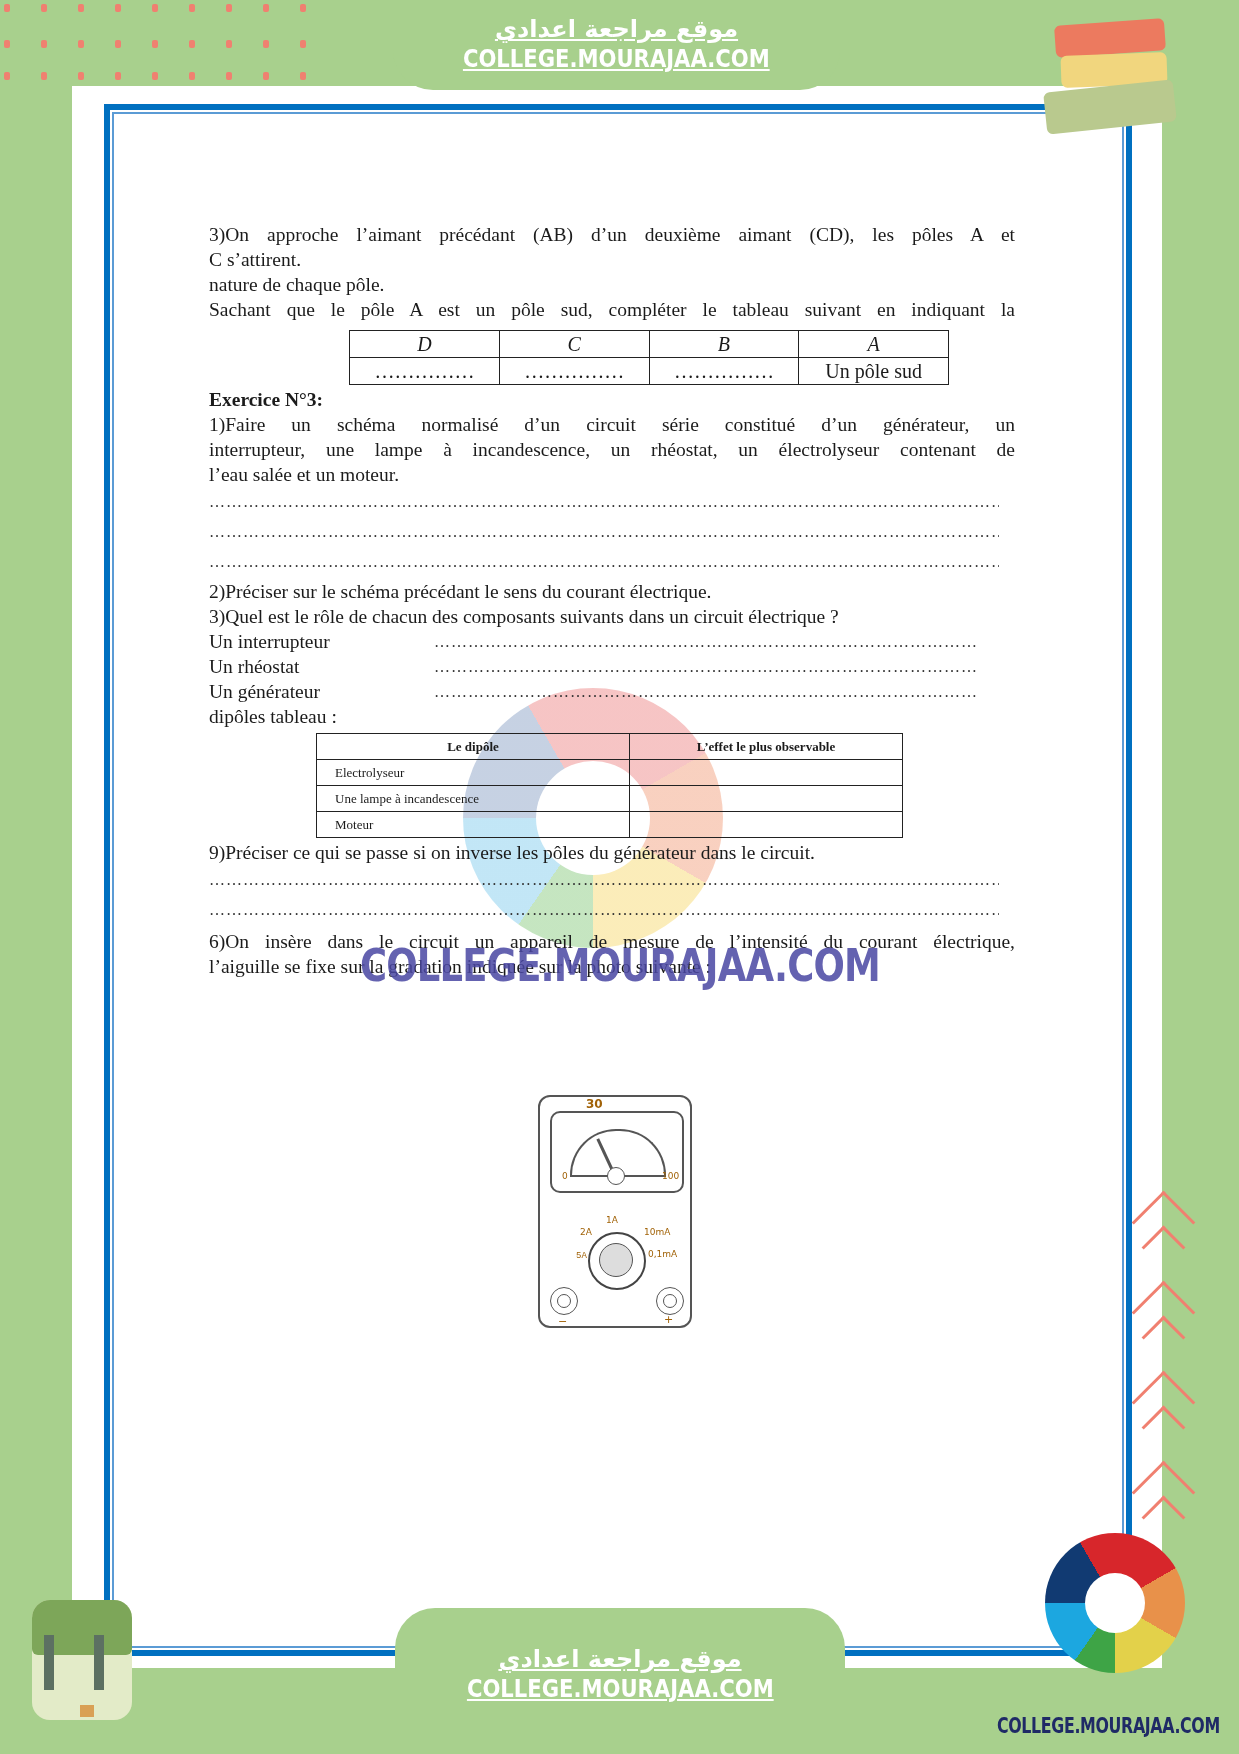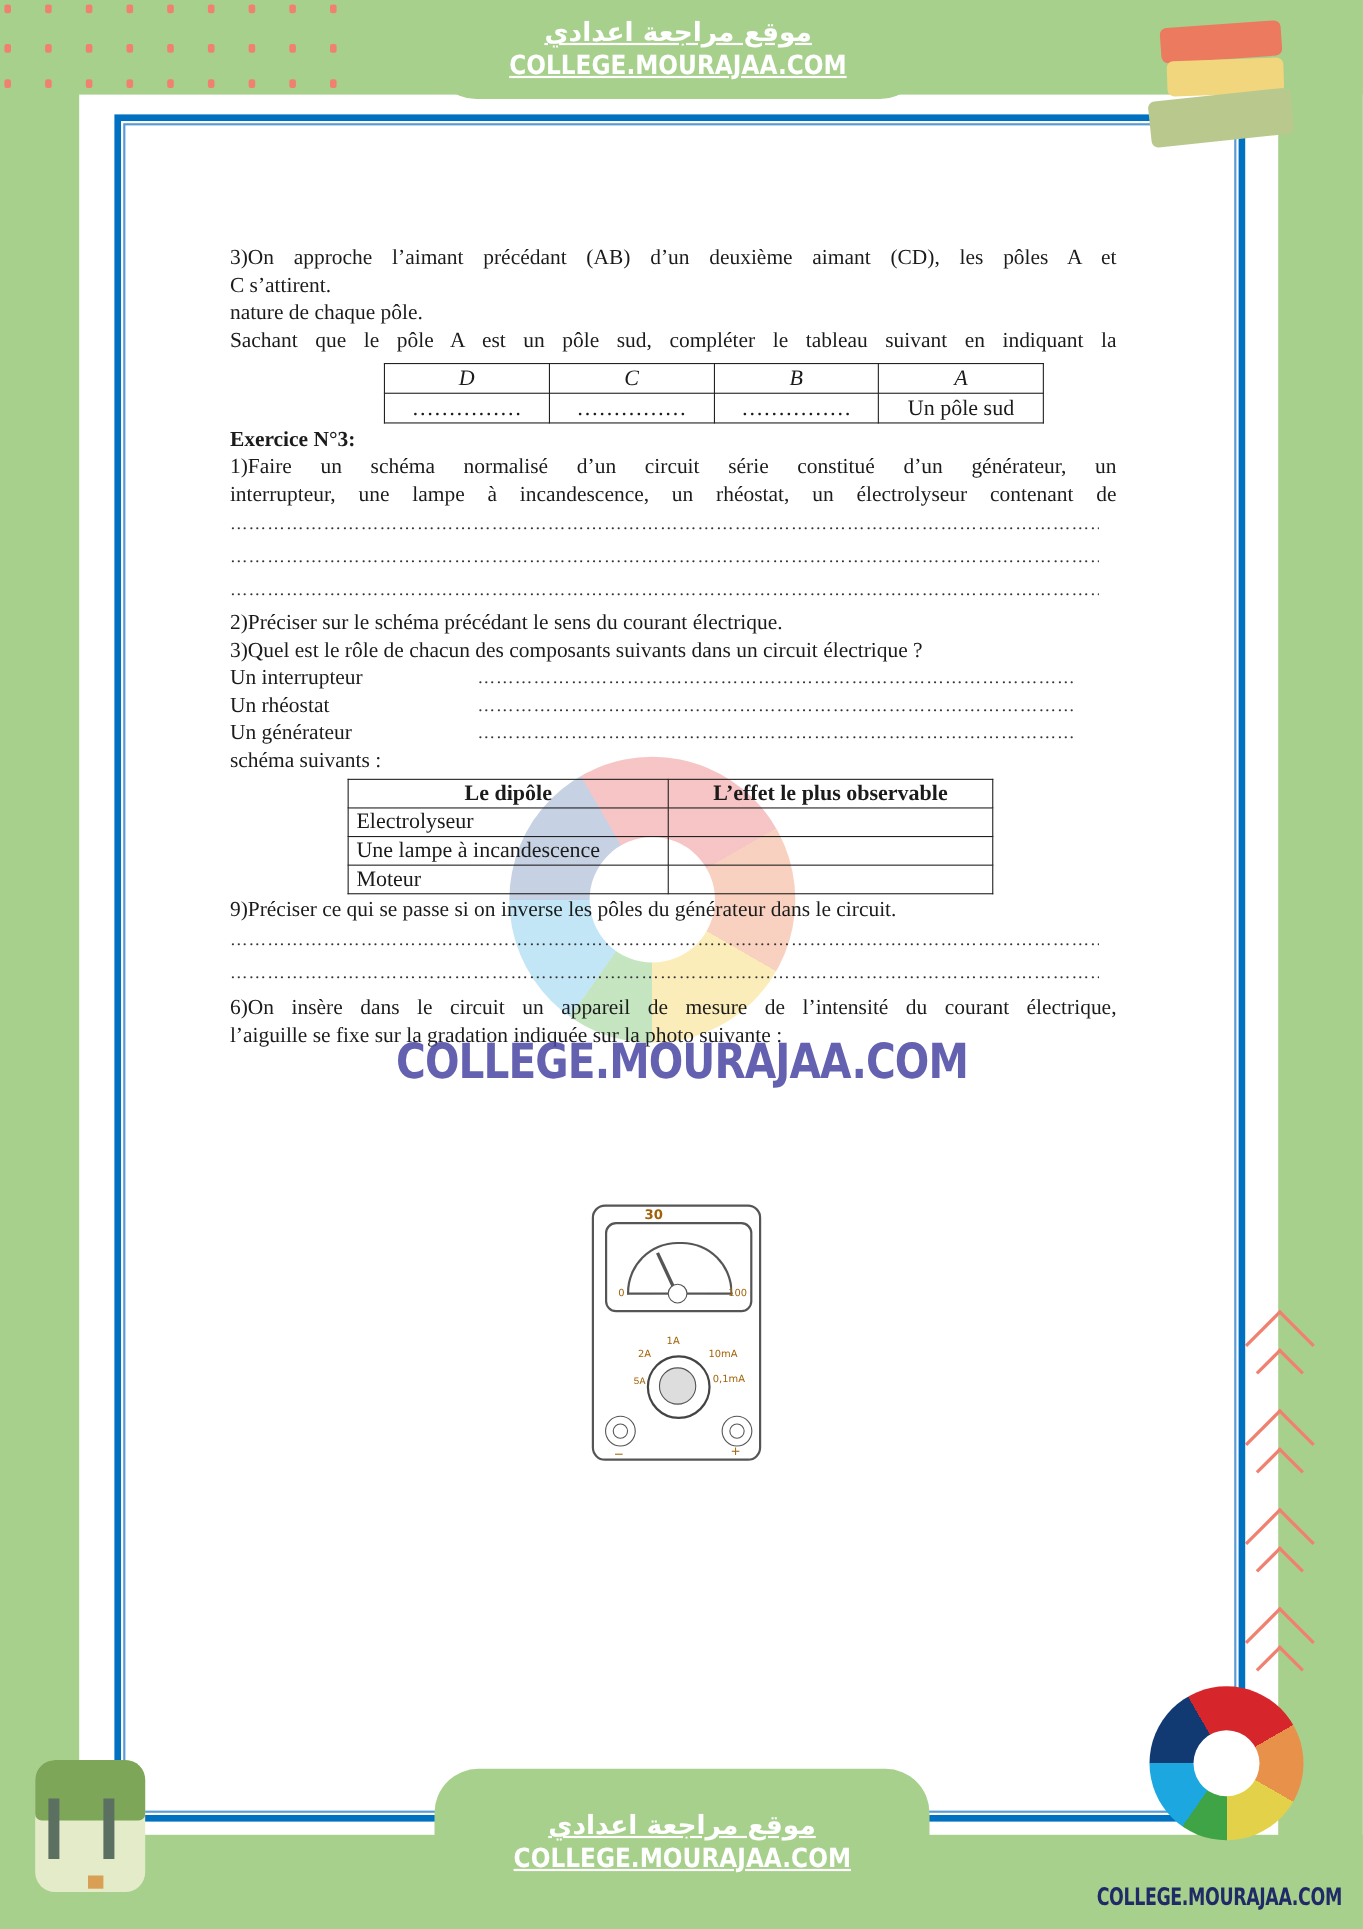--- a/index.html
+++ b/index.html
@@ -27,21 +27,21 @@
   .p { margin:0; text-align:justify; }
   .p.just-last { text-align-last:justify; }
   .bold { font-weight:bold; }
   .dotline { overflow:hidden; white-space:nowrap; letter-spacing:1px; height:30px; line-height:30px; font-size:16px; color:#333;}
   table { border-collapse:collapse; }
   td, th { border:1.5px solid #222; }
   .poles { margin:8px 0 0 140px; width:600px; }
   .poles td { width:25%; text-align:center; font-size:20px; height:26px; padding:0; }
   .poles .hd td { font-style:italic; }
   .dipole { margin:4px 0 0 107px; width:587px; }
-  .dipole td, .dipole th { font-size:20px; padding:0 7px; height:25px; text-align:left; }
+  .dipole td, .dipole th { font-size:13px; padding:0 18px; height:25px; text-align:left; }
   .dipole th { text-align:center; }
   .dipole .c1 { width:276px; }
   .role-row { display:flex; }
   .role-row .lbl { width:225px; }
   .role-row .dl { flex:1; overflow:hidden; white-space:nowrap; font-size:16px; letter-spacing:1px; color:#333; }
 
   .watermark-ring { position:absolute; left:463px; top:688px; width:260px; height:260px; border-radius:50%;
     background:conic-gradient(#f4b6b6 0deg 60deg,#f7c5b0 60deg 120deg,#fae8a8 120deg 180deg,#b7dfb1 180deg 215deg,#b3e0f4 215deg 270deg,#b8c6dc 270deg 330deg,#f4b6b6 330deg 360deg);
     opacity:0.8; }
   .watermark-hole { position:absolute; left:536px; top:761px; width:114px; height:114px; border-radius:50%; background:#ffffff; }
@@ -152,39 +152,40 @@
       <td>……………</td>
       <td>……………</td>
       <td>Un pôle sud</td>
     </tr>
   </tbody>
     </table>
 
   <p class="p bold" style="margin-top:2px;">Exercice N°3:</p>
   <p class="p just-last">1)Faire un schéma normalisé d’un circuit série constitué d’un générateur, un</p>
   <p class="p just-last">interrupteur, une lampe à incandescence, un rhéostat, un électrolyseur contenant de</p>
+  <p class="p">l’eau salée et un moteur.</p>
   <div class="dotline" style="width:790px;">…………………………………………………………………………………………………………………………………………</div>
   <div class="dotline" style="width:790px;">…………………………………………………………………………………………………………………………………………</div>
   <div class="dotline" style="width:790px;">…………………………………………………………………………………………………………………………………………</div>
 
   <p class="p" style="margin-top:2px;">2)Préciser sur le schéma précédant le sens du courant électrique.</p>
   <p class="p">3)Quel est le rôle de chacun des composants suivants dans un circuit électrique ?</p>
   <div class="role-row">
     <span class="lbl">Un interrupteur</span>
     <span class="dl">……………………………………………………………………………………</span>
   </div>
   <div class="role-row">
     <span class="lbl">Un rhéostat</span>
     <span class="dl">……………………………………………………………………………………</span>
   </div>
   <div class="role-row">
     <span class="lbl">Un générateur</span>
     <span class="dl">……………………………………………………………………………………</span>
   </div>
-  <p class="p">schéma suivants :</p>
+  <p class="p">dipôles tableau :</p>
 
   <table class="dipole">
     <tbody>
         <tr>
       <th class="c1">Le dipôle</th>
       <th>L’effet le plus observable</th>
     </tr>
     <tr>
       <td>Electrolyseur</td>
       <td></td>

